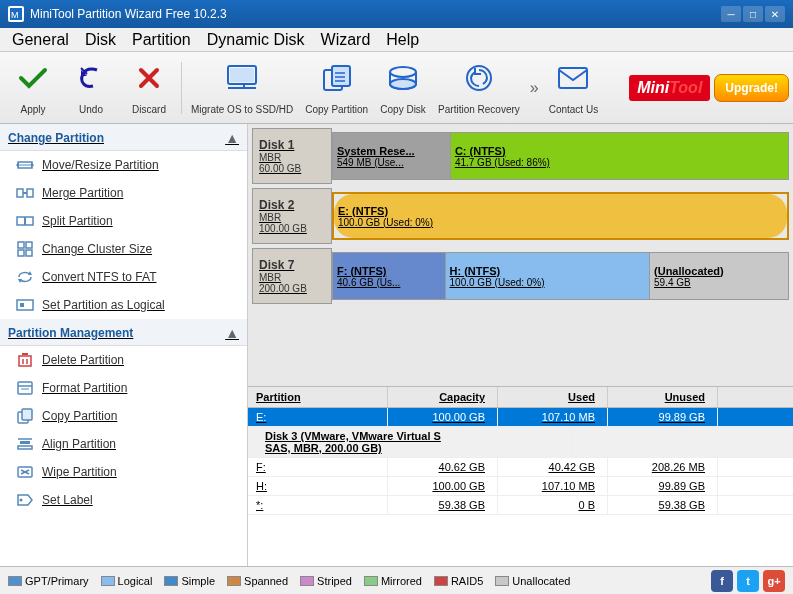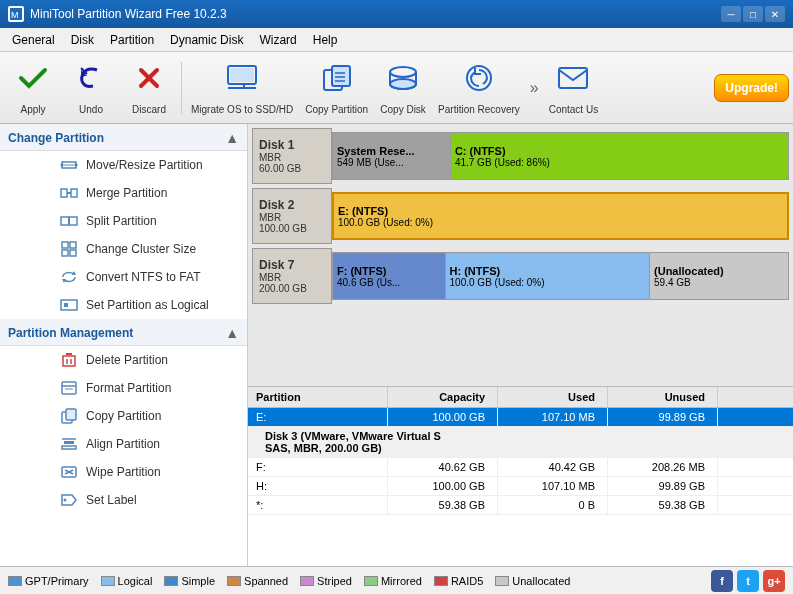--- a/index.html
+++ b/index.html
@@ -22,21 +22,21 @@
 
     
     #menu-bar {
       background: #f0f0f0;
       height: 24px;
       display: flex;
       align-items: center;
       padding: 0 4px;
       border-bottom: 1px solid #ccc;
     }
-    #menu-bar .menu-item { padding: 2px 8px; cursor: pointer; font-size: 12px; }
+    #menu-bar .menu-item { padding: 2px 8px; cursor: pointer; font-size: 16px; }
 
     
     #toolbar {
       background: linear-gradient(to bottom, #f8f8f8, #e8e8e8);
       height: 72px;
       display: flex;
       align-items: center;
       border-bottom: 1px solid #bbb;
       padding: 4px;
     }
@@ -81,20 +81,21 @@
       padding: 6px 10px;
       border-radius: 7px;
       cursor: pointer;
       border: 1px solid #cc7000;
     }
 
     
     #main-content {
       display: flex;
       height: calc(594px - 28px - 24px - 72px - 28px);
+      text-decoration: underline;
     }
 
     
     #sidebar {
       width: 248px;
       min-width: 248px;
       background: white;
       border-right: 1px solid #ccc;
       overflow-y: auto;
       position: relative;
@@ -112,21 +113,20 @@
     }
     .sidebar-section-header .collapse-btn { cursor: pointer; font-size: 14px; color: #666; }
     .sidebar-item {
       display: flex;
       align-items: center;
       padding: 5px 8px 5px 16px;
       cursor: pointer;
       gap: 8px;
       font-size: 12px;
       color: #333;
-      margin-left: 44px;
     }
     .sidebar-item .si-icon { width: 18px; height: 18px; display: flex; align-items: center; justify-content: center; flex-shrink: 0; }
 
     
     #right-panel {
       flex: 1;
       display: flex;
       flex-direction: column;
       background: #e8e8e8;
       overflow: hidden;
@@ -367,20 +367,21 @@
     <div class="toolbar-btn">
     <div class="tb-icon">
         <svg width="36" height="36" viewBox="0 0 36 36">
           <rect x="4" y="8" width="28" height="20" rx="2" fill="none" stroke="#2266cc" stroke-width="2"></rect>
           <path d="M4 10 L18 20 L32 10" stroke="#2266cc" stroke-width="2" fill="none"></path>
         </svg>
       </div>
     <div class="tb-label">Contact Us</div>
   </div>
     <div id="brand-area">
+  <div id="brand-logo"><span style="color:#fff;font-style:italic;font-weight:bold;font-size:16px;">Mini</span><span style="color:#ff4444;font-style:italic;font-weight:bold;font-size:16px;">Tool</span></div>
   <div id="upgrade-btn">Upgrade!</div>
 </div>
   </div>
 
 <div id="main-content">
 
   <div id="sidebar">
 
   <div class="sidebar-section-header">
         <span>Change Partition</span>
@@ -532,21 +533,21 @@
     </div>
           </div>
         </div>
         <div class="disk-row selected">
           <div class="disk-info">
     <div class="disk-name">Disk 2</div>
     <div class="disk-type">MBR</div>
     <div class="disk-size">100.00 GB</div>
   </div>
           <div class="disk-partitions">
-            <div class="partition-block" style="background: rgb(240, 192, 64); flex-grow: 100;">
+            <div class="partition-block" style="background: rgb(240, 192, 64); flex-grow: 100; border-radius: 19px;">
       <div class="pb-name">E: (NTFS)</div>
       <div class="pb-size">100.0 GB (Used: 0%)</div>
     </div>
           </div>
         </div>
         <div class="disk-row">
           <div class="disk-info">
     <div class="disk-name">Disk 7</div>
     <div class="disk-type">MBR</div>
     <div class="disk-size">200.00 GB</div>

